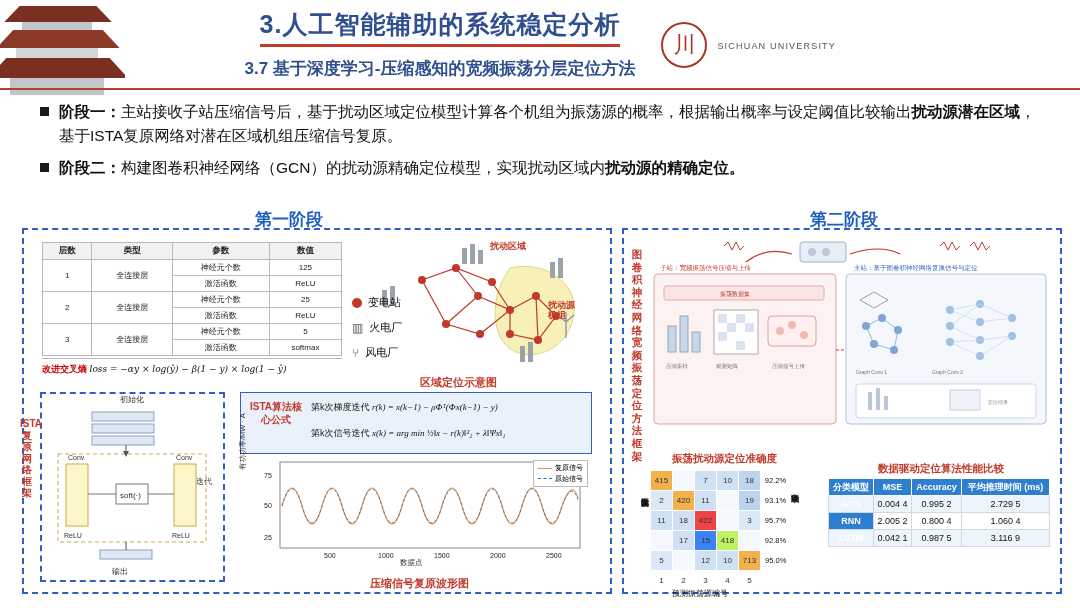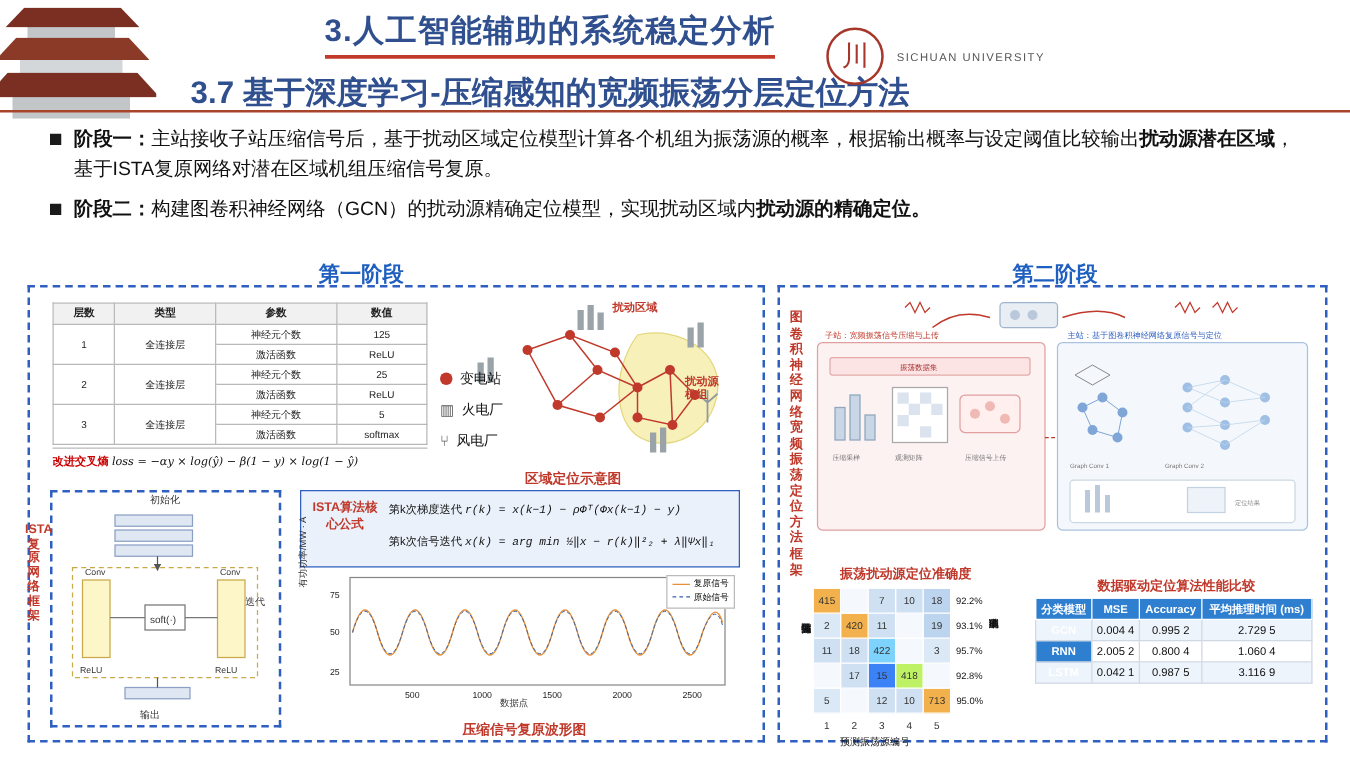--- a/index.html
+++ b/index.html
@@ -20,21 +20,21 @@
   .pagoda .roof3 { position:absolute; left:-18px; top:58px; width:152px; height:20px; background:#7a2f22;
         clip-path: polygon(4% 100%, 16% 0%, 84% 0%, 96% 100%); }
   .pagoda .body1 { position:absolute; left:22px; top:20px; width:70px; height:12px; background:#c2c6c9; }
   .pagoda .body2 { position:absolute; left:16px; top:46px; width:82px; height:14px; background:#d3d7da; }
   .pagoda .body3 { position:absolute; left:10px; top:76px; width:94px; height:19px; background:#c2c6c9; }
   .title-block { position:absolute; left:140px; top:8px; width:600px; text-align:center; }
   .title-main {
     font-size:25px; font-weight:bold; color:#2f4f8f; letter-spacing:1px;
     border-bottom:3px solid #c23b2a; display:inline-block; padding-bottom:3px;
   }
-  .title-sub { margin-top:10px; font-size:25px; color:#2f4f8f; font-weight:bold; }
+  .title-sub { margin-top:10px; font-size:17px; color:#2f4f8f; font-weight:bold; }
   .logo { position:absolute; right:20px; top:22px; display:flex; align-items:center; gap:10px; }
   .logo-seal {
     width:46px; height:46px; border:2px solid #a6372a; border-radius:50%;
     color:#a6372a; font-size:22px; display:flex; align-items:center; justify-content:center;
     font-family:"DejaVu Serif", serif;
   }
   .logo-cn { font-size:24px; color:#3a3a3a; letter-spacing:4px; font-family:"DejaVu Serif", serif; }
   .logo-en { font-size:9px; color:#555; letter-spacing:1.2px; margin-top:2px; }
 
   
@@ -83,21 +83,21 @@
   .iter-lbl { position:absolute; left:196px; top:478px; font-size:8px; color:#333; line-height:1.1; }
   .out-lbl  { position:absolute; left:112px; top:566px; font-size:8px; color:#333; }
 
   
   .formbox { position:absolute; left:240px; top:392px; width:352px; height:62px;
      border:1px solid #2f5fc0; background:#eaf1fb; }
   .formbox .lab { position:absolute; left:6px; top:8px; width:58px; font-size:10px; color:#c0392b;
      font-weight:bold; line-height:1.25; text-align:center;}
   .formbox .r1 { position:absolute; left:70px; top:8px; font-size:9px; color:#111; }
   .formbox .r2 { position:absolute; left:70px; top:34px; font-size:9px; color:#111; }
-  .formbox .eq { font-family:Liberation Mono, monospace; font-style:italic; }
+  .formbox .eq { font-family:Liberation Serif, serif; font-style:italic; }
 
   
   .wavewrap { position:absolute; left:240px; top:456px; width:352px; height:116px; }
   .wave-cap { position:absolute; left:370px; top:576px; font-size:11px; color:#c0392b; font-weight:bold; }
   .ylab { position:absolute; left:238px; top:470px; font-size:7.5px; color:#333;
      transform:rotate(-90deg); transform-origin:left top; white-space:nowrap; }
   .xlab { position:absolute; left:400px; top:558px; font-size:7.5px; color:#333; }
   .wlegend { position:absolute; right:4px; top:4px; font-size:7px; border:1px solid #bbb; background:#fff;
      padding:2px 4px; line-height:1.5; }
   .wlegend i { display:inline-block; width:14px; height:0; border-top:1.5px solid #e8913a;
@@ -450,21 +450,21 @@
     <td style="background:#dbe9f7">2</td>
     <td style="background:#f2b14c">420</td>
     <td style="background:#cfe0f2">11</td>
     <td style="background:#f5f8fd"></td>
     <td style="background:#bdd4ee">19</td>
     <td class="pct">93.1%</td>
   </tr>
   <tr>
     <td style="background:#cfe0f2">11</td>
     <td style="background:#cfe0f2">18</td>
-    <td style="background:#7dd3fc">422</td>
+    <td style="background:#ef4444">422</td>
     <td style="background:#f5f8fd"></td>
     <td style="background:#dbe9f7">3</td>
     <td class="pct">95.7%</td>
   </tr>
   <tr>
     <td style="background:#f5f8fd"></td>
     <td style="background:#cfe0f2">17</td>
     <td style="background:#3b82f6">15</td>
     <td style="background:#bef264">418</td>
     <td style="background:#f5f8fd"></td>

